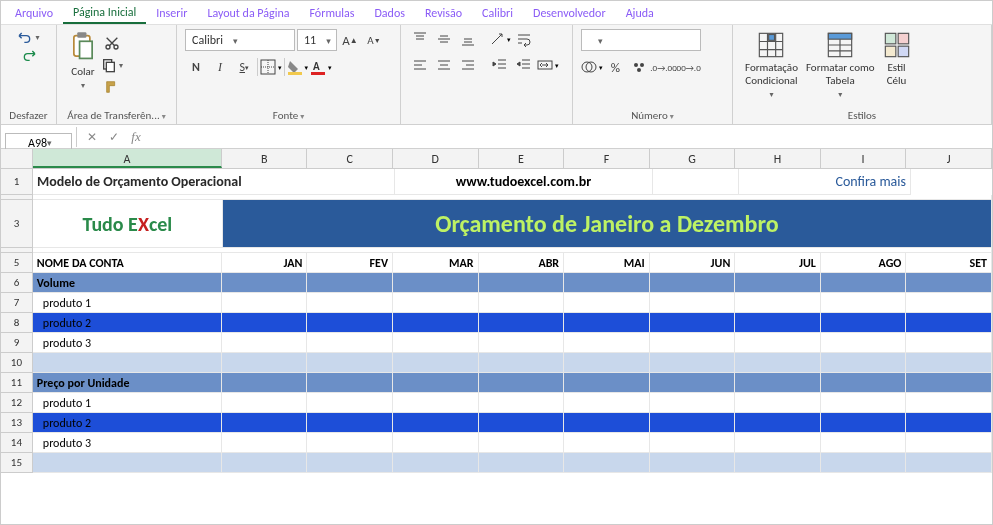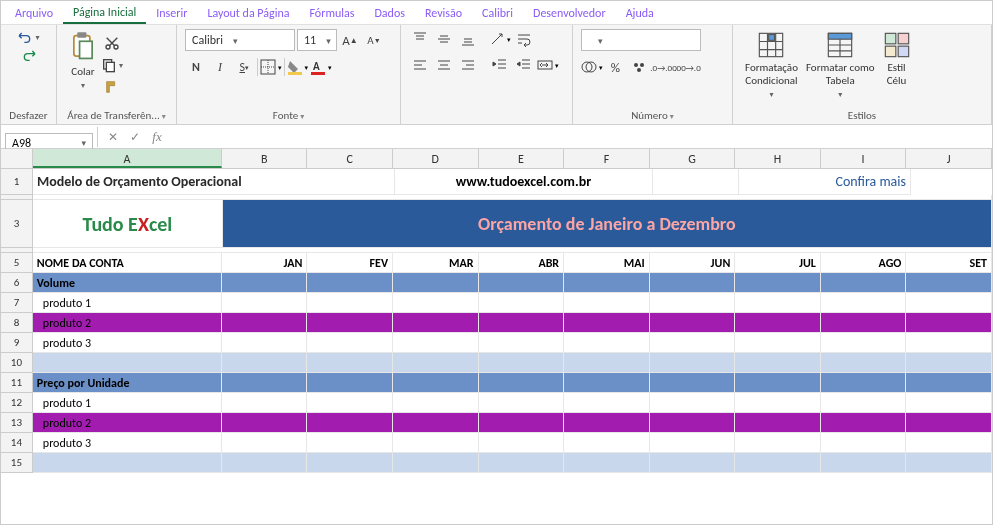--- a/index.html
+++ b/index.html
@@ -28,21 +28,21 @@
 .icon-small { width: 16px; height: 16px; }
 
 .font-combo { display: flex; align-items: center; background: #fff; border: 1px solid #bbb; height: 22px; }
 .font-combo .val { padding: 0 6px; font-size: 12px; color: #333; }
 .font-combo .arrow { padding: 0 4px; font-size: 9px; color: #666; }
 .fontname { width: 110px; }
 .fontsize { width: 40px; }
 
 
 .fbar { display: flex; align-items: center; height: 24px; border-bottom: 1px solid #d0d0d0; background: #fff; }
-.namebox { width: 88px; border: 1px solid #bbb; height: 20px; margin-left: 4px; display: flex; align-items: center; padding: 0 6px; font-size: 12px; justify-content: space-between; margin-top: 12px; }
+.namebox { width: 67px; border: 1px solid #bbb; height: 20px; margin-left: 4px; display: flex; align-items: center; padding: 0 22px; font-size: 12px; justify-content: space-between; margin-top: 12px; }
 .namebox .arrow { font-size: 9px; color: #666; }
 .fbar-btn { width: 22px; display: flex; justify-content: center; color: #888; font-size: 12px; }
 .fbar-fx { font-style: italic; font-family: 'Times New Roman', serif; font-size: 13px; }
 .fbar-input { flex: 1; height: 20px; border: none; padding: 0 6px; font-size: 12px; }
 
 
 .grid-wrap { display: flex; flex-direction: column; }
 .col-heads { display: flex; height: 20px; background: #f3f3f3; border-bottom: 1px solid #ccc; }
 .corner { width: 32px; border-right: 1px solid #ccc; background: #f3f3f3; }
 .col-h { border-right: 1px solid #ccc; text-align: center; font-size: 12px; color: #333; line-height: 20px; }
@@ -60,25 +60,25 @@
 .row.blank-row { height: 5px; }
 .row.blank-row .row-h { line-height: 5px; font-size: 0; }
 
 
 .title-cell { font-weight: bold; font-size: 14px; color: #2a2a2a; text-align: left; }
 .link-cell { color: #000000; font-weight: bold; font-size: 14px; text-align: center; }
 .confira { color: #2a5a9a; font-size: 14px; text-align: right; }
 .logo { display: flex; align-items: center; justify-content: center; font-size: 20px; font-weight: bold; }
 .logo .t1 { color: #2a8a4a; }
 .logo .x { color: #c62020; }
-.banner { background: #2a5a9a; color: #fca5a5; font-size: 18px; font-weight: bold; display: flex; align-items: center; justify-content: center; }
+.banner { background: #2a5a9a; color: #bef264; font-size: 24px; font-weight: bold; display: flex; align-items: center; justify-content: center; }
 .head-label { font-weight: bold; font-size: 12px; }
 .month-h { font-weight: bold; text-align: right; }
 .section-row .cell { background: #6b8fc7; font-weight: bold; color: #000; }
-.alt-row .cell { background: #a21caf; }
+.alt-row .cell { background: #1d4ed8; }
 .lightblue .cell { background: #c8d7ec; }
 </style>
 </head>
 <body>
 
 <div class="menubar">
   <span class="item">Arquivo</span>
   <span class="item active">Página Inicial</span>
   <span class="item">Inserir</span>
   <span class="item">Layout da Página</span>

